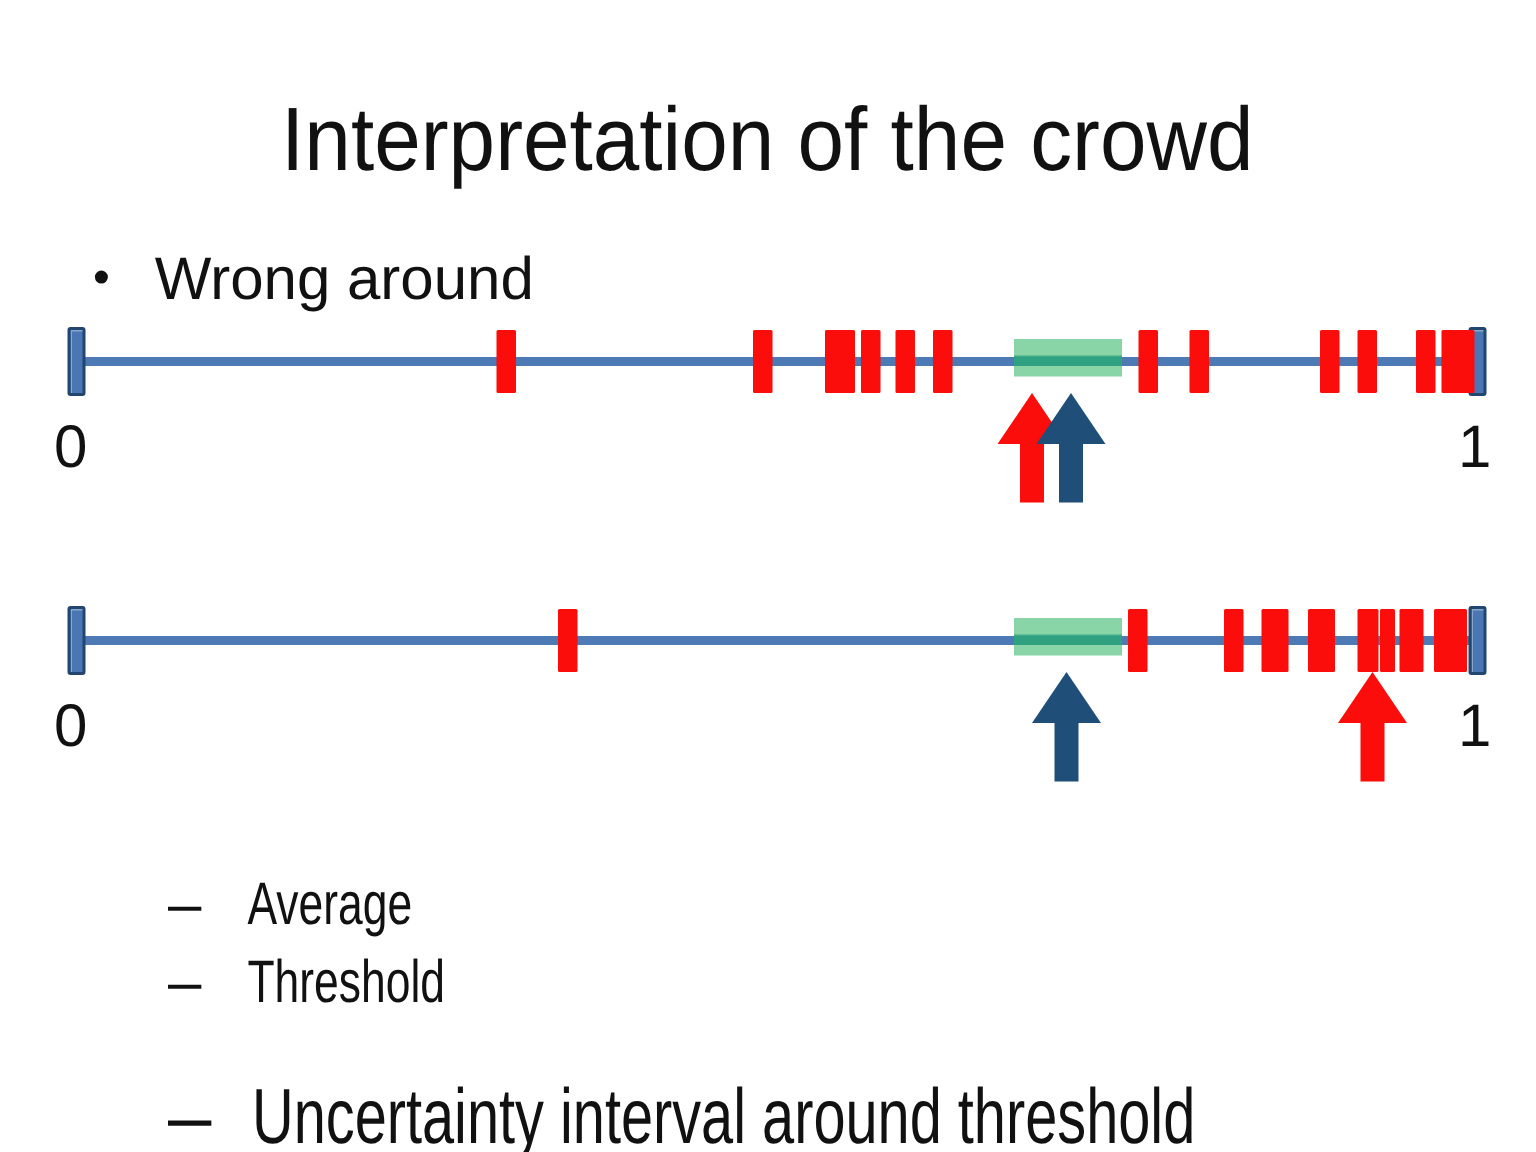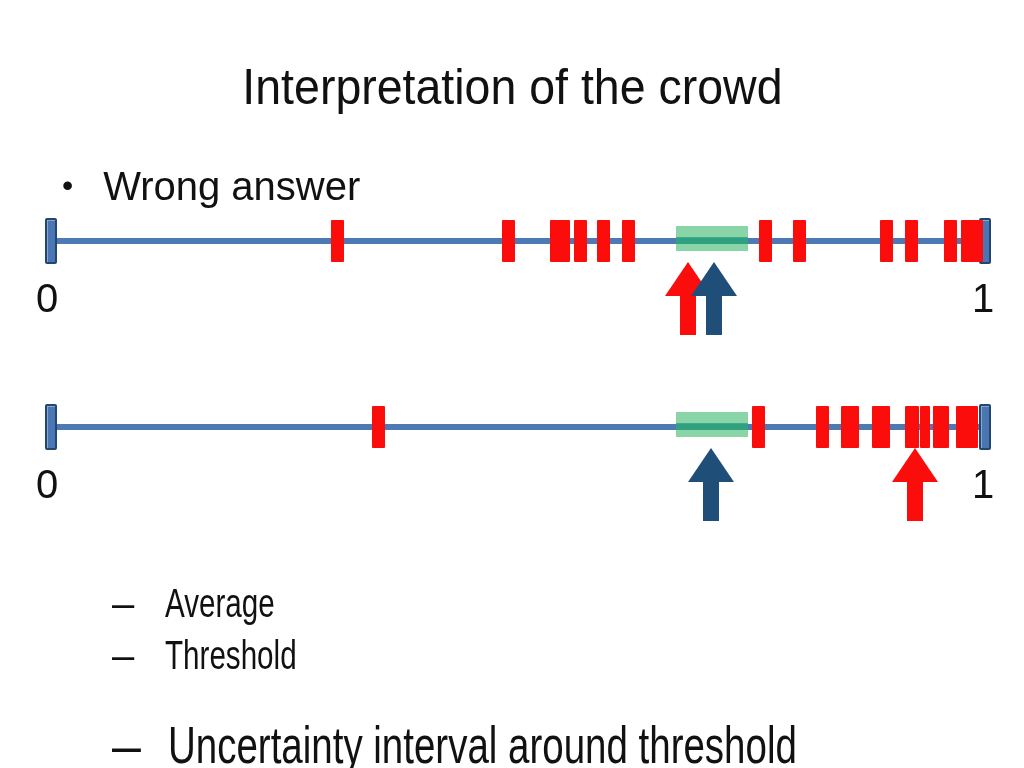--- a/index.html
+++ b/index.html
@@ -1,21 +1,21 @@
 <!DOCTYPE html>
 <html><head>
 <meta charset="utf-8">
 <style>
   html,body { margin:0; padding:0; background:#888; }
   #slide {
     position:relative; width:1024px; height:768px; background:#fff;
     overflow:hidden; font-family:"Liberation Sans", sans-serif; color:#111;
   }
   .abs { position:absolute; }
-  .t-title { top:58px; left:0; width:1024px; text-align:center; font-size:50px; white-space:nowrap; }
+  .t-title { top:58px; left:0; width:1024px; text-align:center; font-size:60px; white-space:nowrap; }
   .t-title .inner { display:inline-block; transform:scaleX(0.93); transform-origin:50% 50%; }
   .bullet-row { white-space:nowrap; }
   .bullet-glyph { display:inline-block; }
   .cond78 { display:inline-block; transform:scaleX(0.78); transform-origin:0 50%; }
   .cond74 { display:inline-block; transform:scaleX(0.74); transform-origin:0 50%; }
 
   
   .numline { position:absolute; left:51px; width:934px; height:46px; }
   .nl-line { position:absolute; top:20px; left:-4px; right:-4px; height:6px; background:var(--line-blue); z-index:1; }
   .nl-end  { position:absolute; top:0; width:12px; height:46px; background:var(--endpoint-fill);
@@ -35,21 +35,21 @@
 <body>
 
 <div id="slide" style="--line-blue: #4d79b5; --endpoint-fill: #4a77b4; --endpoint-border: #23466e; --mark-red: #fa0d0b; --interval-green: #80d2a1; --interval-stripe: #2ea57c;">
 
   <div class="abs t-title">
     <span class="inner">Interpretation of the crowd</span>
   </div>
 
   <div class="abs bullet-row" style="top:164px; left:62px; font-size:40px;">
     <span class="bullet-glyph" style="width:30px; font-size:32px; vertical-align:4px;">•</span>
-    <span>Wrong answer</span>
+    <span>Wrong around</span>
   </div>
 
   <div class="numline" style="top:218px;">
       <div class="nl-line"></div>
       <div class="nl-end" style="left: -6px;"></div>
       <div class="nl-end" style="left: 928px;"></div>
       <div class="nl-interval" style="left: 624.846px; width: 71.918px;">
         <div class="stripe"></div>
       </div>
       <div class="nl-mark" style="left: 280.238px; width: 13px;"></div>

